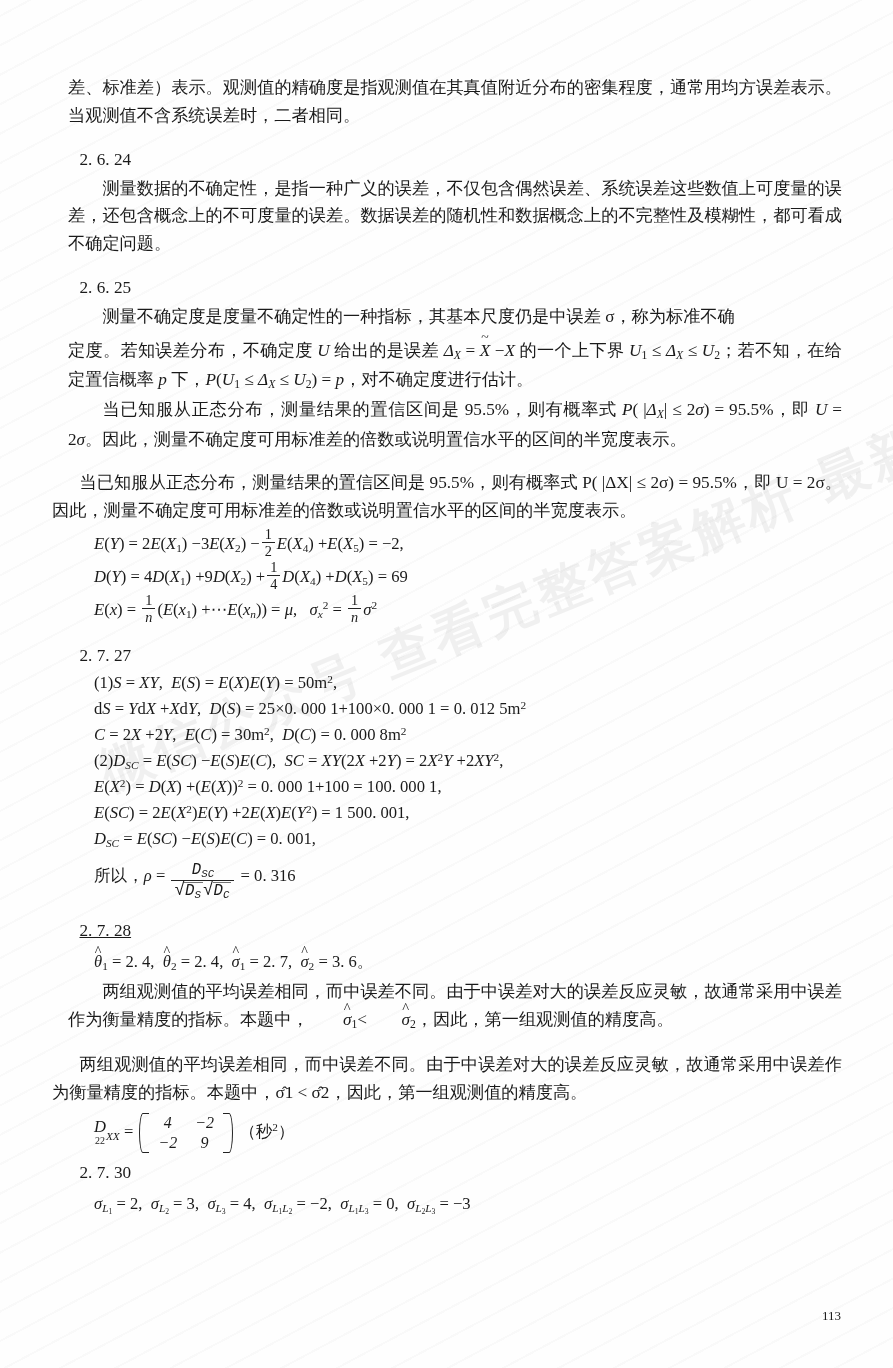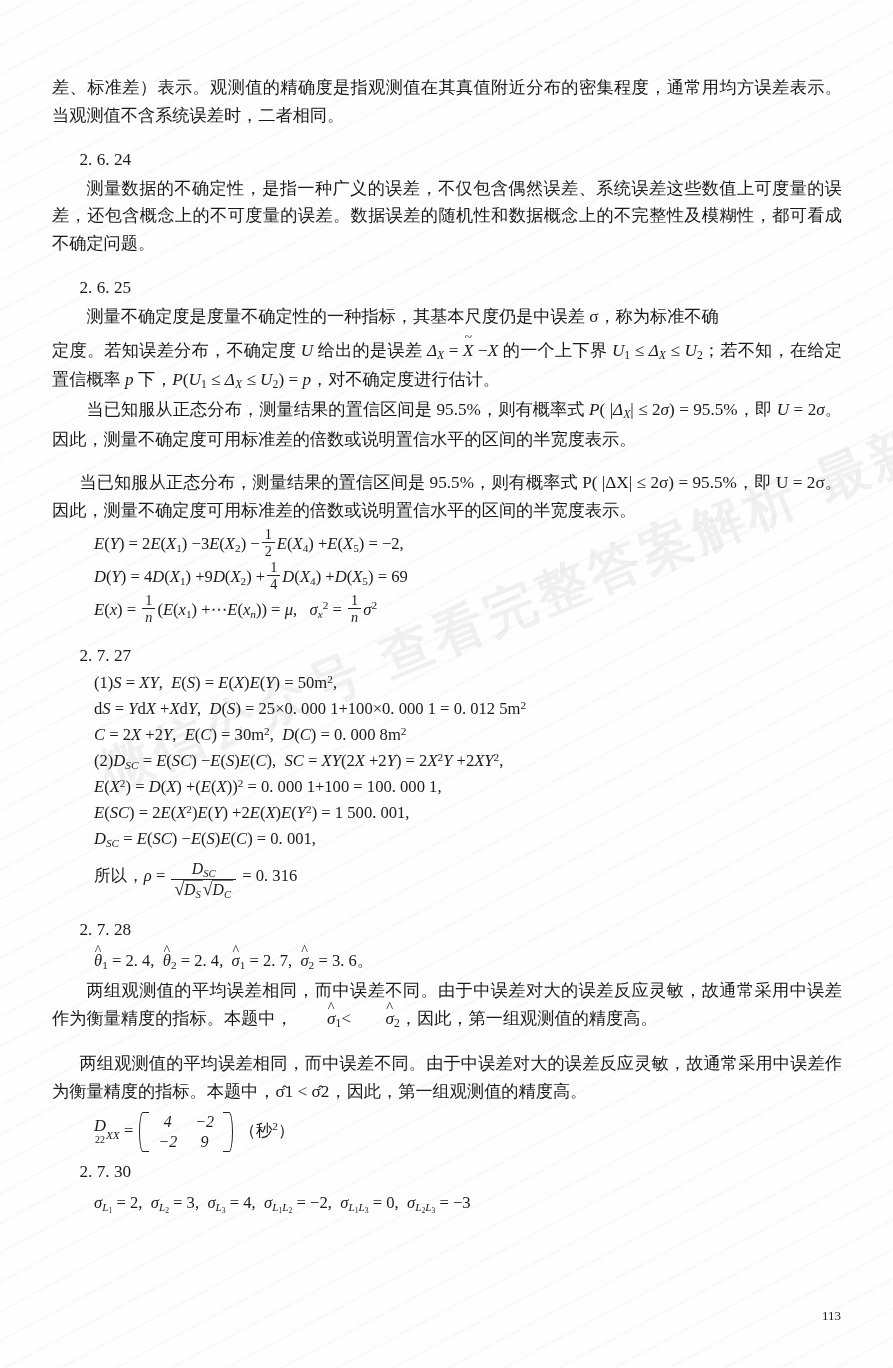--- a/index.html
+++ b/index.html
@@ -55,20 +55,21 @@
     width: 790px;
     font-size: 17.2px;
     line-height: 1.62;
   }
   p {
     margin: 0 0 1px 0;
     text-align: justify;
   }
   .para {
     text-indent: 2em;
+    margin-left: 16px;
   }
   .noind {
     text-indent: 0;
   }
   .num {
     text-indent: 1.6em;
     margin-top: 16px;
   }
   .mathline {
     text-indent: 0;
@@ -228,27 +229,27 @@
     <div class="mathline tight">
       <i>E</i>(<i>X</i><sup>2</sup>) = <i>D</i>(<i>X</i>) +(<i>E</i>(<i>X</i>))<sup>2</sup> = 0. 000 1+100 = 100. 000 1,
     </div>
     <div class="mathline tight">
       <i>E</i>(<i>SC</i>) = 2<i>E</i>(<i>X</i><sup>2</sup>)<i>E</i>(<i>Y</i>) +2<i>E</i>(<i>X</i>)<i>E</i>(<i>Y</i><sup>2</sup>) = 1 500. 001,
     </div>
     <div class="mathline tight">
       <i>D</i><sub><i>SC</i></sub> = <i>E</i>(<i>SC</i>) −<i>E</i>(<i>S</i>)<i>E</i>(<i>C</i>) = 0. 001,
     </div>
     <div class="mathline" style="margin-top:8px;">
-      所以，<i>ρ</i> = <span class="frac" style="font-size:0.95em; vertical-align:-0.9em;">
+      所以，<i>ρ</i> = <span class="frac" style="font-size:0.95em; vertical-align:-0.9em;font-family:Liberation Mono, monospace;">
         <span class="n"><i>D</i><sub><i>SC</i></sub></span>
         <span class="d"><span class="radic">√</span><span class="sqrt"><i>D</i><sub><i>S</i></sub></span><span class="radic">√</span><span class="sqrt"><i>D</i><sub><i>C</i></sub></span></span>
       </span> = 0. 316
     </div>
 
-    <p class="num" style="">2. 7. 28</p>
+    <p class="num" style="text-decoration:underline;">2. 7. 28</p>
 
     <div class="mathline">
       <span class="hat"><i>θ</i></span><sub>1</sub> = 2. 4,&nbsp; <span class="hat"><i>θ</i></span><sub>2</sub> = 2. 4,&nbsp; <span class="hat"><i>σ</i></span><sub>1</sub> = 2. 7,&nbsp; <span class="hat"><i>σ</i></span><sub>2</sub> = 3. 6。
     </div>
 
     <p class="para">
       两组观测值的平均误差相同，而中误差不同。由于中误差对大的误差反应灵敏，故通常采用中误差作为衡量精度的指标。本题中，<span class="hat"><i>σ</i></span><sub>1</sub>&lt;<span class="hat"><i>σ</i></span><sub>2</sub>，因此，第一组观测值的精度高。
     </p>
 
     <p class="num">两组观测值的平均误差相同，而中误差不同。由于中误差对大的误差反应灵敏，故通常采用中误差作为衡量精度的指标。本题中，σ̂1 &lt; σ̂2，因此，第一组观测值的精度高。</p>

